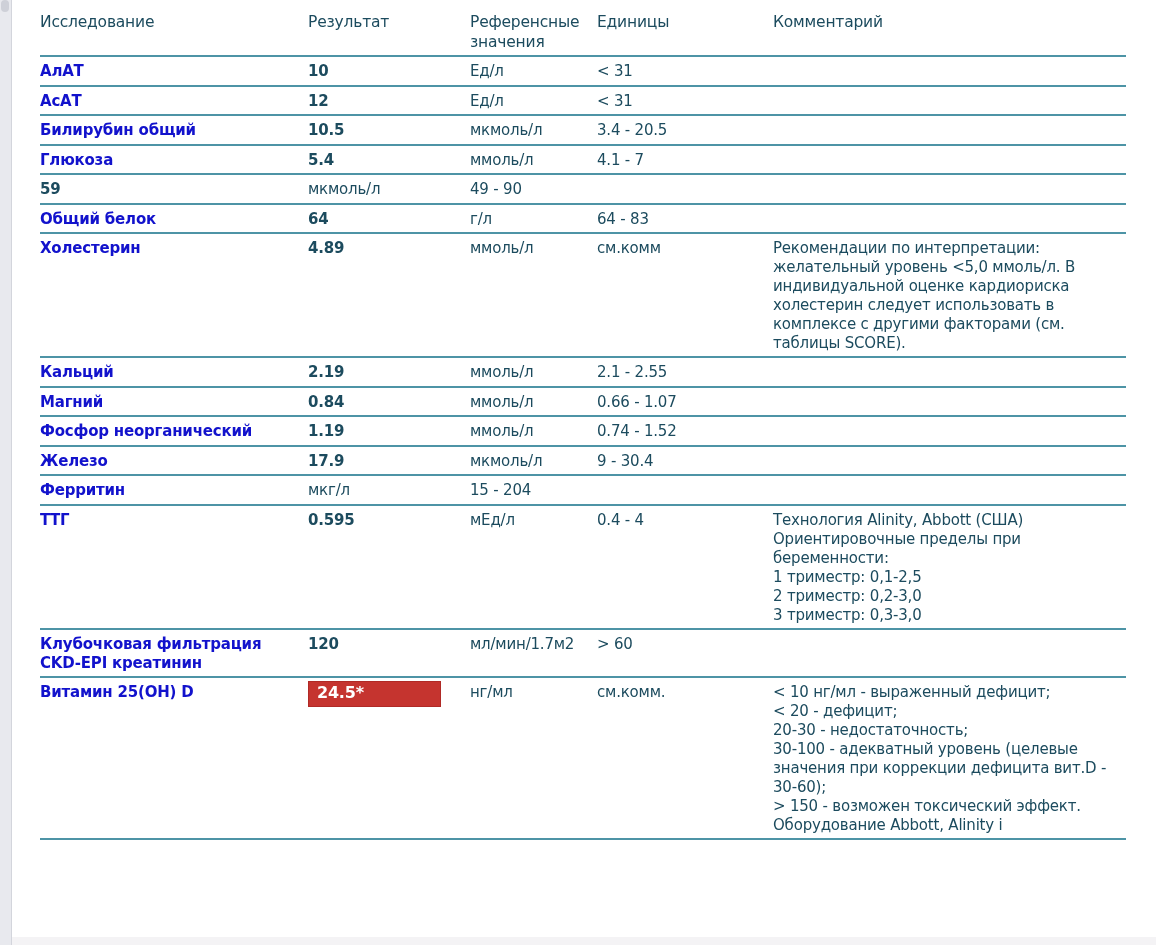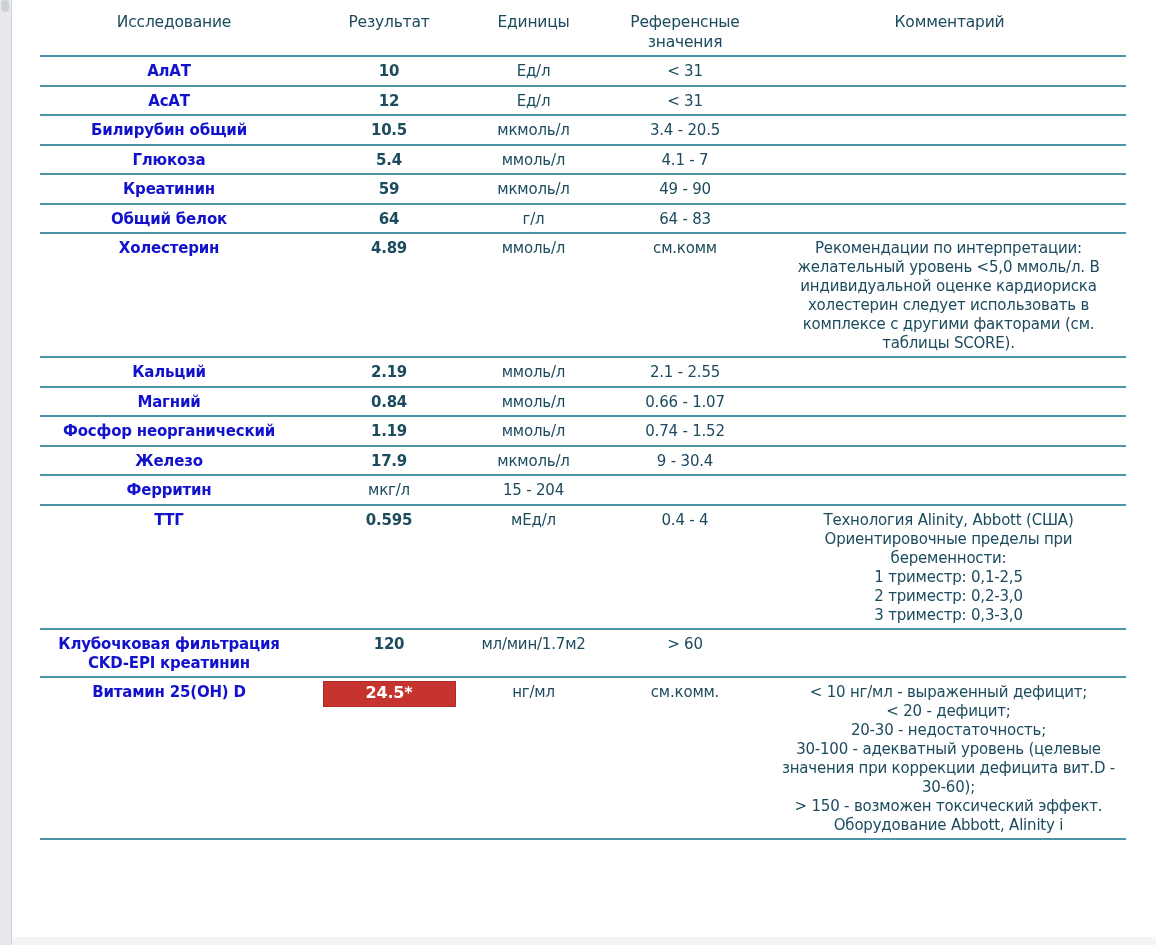--- a/index.html
+++ b/index.html
@@ -38,21 +38,20 @@
   }
   .page {
     position: absolute;
     left: 40px; top: 8px;
     width: 1086px;
   }
   .hrow, .row {
     display: grid;
     grid-template-columns: 268px 162px 127px 176px 353px;
     box-sizing: border-box;
-    text-align: center;
   }
   .hrow {
     min-height: 49px;
     border-bottom: 2px solid #4d94a6;
   }
   .hcell {
     font-size: 15.5px;
     line-height: 19.5px;
     padding-top: 5px;
     color: #1c4b5e;
@@ -103,22 +102,22 @@
 <body>
 
 <div class="left-strip">
   <div class="thumb"></div>
 </div>
 
 <div class="page">
   <div class="hrow">
     <div class="hcell">Исследование</div>
     <div class="hcell">Результат</div>
+    <div class="hcell">Референсные значения</div>
     <div class="hcell">Единицы</div>
-    <div class="hcell">Референсные значения</div>
     <div class="hcell">Комментарий</div>
   </div>
   <div id="rows">
       <div class="row">
         <div class="cell name">АлАТ</div>
         <div class="cell result"><span>10</span></div>
         <div class="cell units">Ед/л</div>
         <div class="cell ref">&lt; 31</div>
         <div class="cell comment"></div>
       </div>
@@ -137,21 +136,20 @@
         <div class="cell comment"></div>
       </div>
       <div class="row">
         <div class="cell name">Глюкоза</div>
         <div class="cell result"><span>5.4</span></div>
         <div class="cell units">ммоль/л</div>
         <div class="cell ref">4.1 - 7</div>
         <div class="cell comment"></div>
       </div>
       <div class="row">
-        <div class="cell name">Креатинин</div>
         <div class="cell result"><span>59</span></div>
         <div class="cell units">мкмоль/л</div>
         <div class="cell ref">49 - 90</div>
         <div class="cell comment"></div>
       </div>
       <div class="row">
         <div class="cell name">Общий белок</div>
         <div class="cell result"><span>64</span></div>
         <div class="cell units">г/л</div>
         <div class="cell ref">64 - 83</div>

